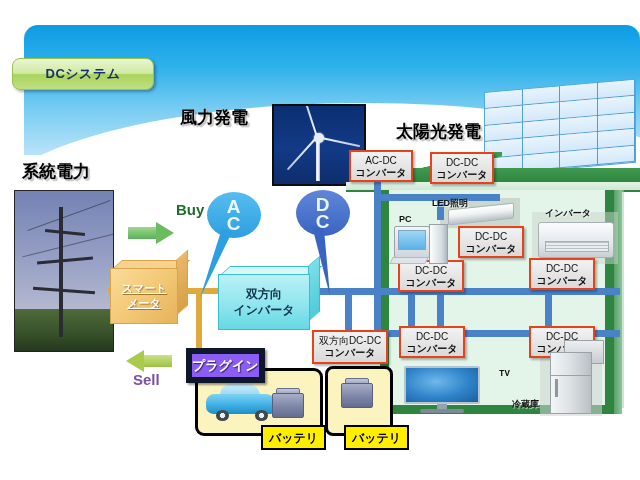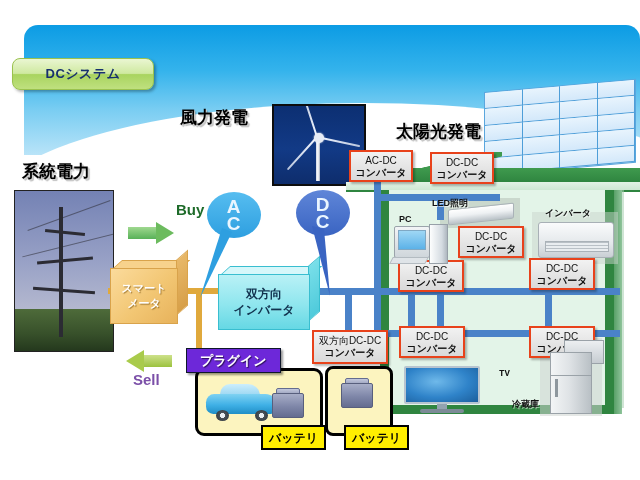--- a/index.html
+++ b/index.html
@@ -76,21 +76,21 @@
   .meter{position:absolute;left:110px;top:260px;width:76px;height:62px;}
   .meter .front{position:absolute;left:0;top:8px;width:66px;height:54px;
      background:linear-gradient(135deg,#fbdb9c 0%,#f2c673 55%,#e7b25b 100%);
      border:1px solid #d9a34b;display:flex;flex-direction:column;align-items:center;justify-content:center;}
   .meter .top{position:absolute;left:0;top:0;width:66px;height:9px;
      background:#f7d28c;transform:skewX(-48deg);transform-origin:0 100%;border:1px solid #d9a34b;}
   .meter .side{position:absolute;left:66px;top:0;width:10px;height:54px;
      background:linear-gradient(180deg,#e8b868,#d79f48);transform:skewY(-41deg);transform-origin:0 0;
      border:1px solid #d9a34b;}
   .meter .front span{font-size:11px;font-weight:bold;color:#fff;line-height:15px;
-     text-shadow:1px 1px 1px rgba(120,80,10,.65);}
+     text-shadow:1px 1px 1px rgba(120,80,10,.65);text-decoration:underline;}
 
   
   .inv{position:absolute;left:218px;top:266px;width:100px;height:45px;}
   .inv .front{position:absolute;left:0;top:8px;width:90px;height:54px;
      background:linear-gradient(180deg,#b9f1f6 0%,#8fe6ee 55%,#66d8e4 100%);border:1px solid #39bed0;
      display:flex;flex-direction:column;align-items:center;justify-content:center;}
   .inv .top{position:absolute;left:0;top:0;width:90px;height:9px;background:#d6f7fa;
      transform:skewX(-48deg);transform-origin:0 100%;border:1px solid #39bed0;}
   .inv .side{position:absolute;left:90px;top:0;width:10px;height:54px;
      background:linear-gradient(180deg,#79dfe9,#4ecadb);transform:skewY(-41deg);transform-origin:0 0;
@@ -121,22 +121,22 @@
   .arrow .head{position:absolute;top:0;width:0;height:0;border-top:11px solid transparent;border-bottom:11px solid transparent;}
   .arrow.buy .shaft{background:linear-gradient(180deg,#9fd88f,#58b158);}
   .arrow.buy .head{left:28px;border-left:18px solid #6cbb5e;}
   .arrow.sell{transform:scaleX(-1);}
   .arrow.sell .shaft{background:linear-gradient(180deg,#cde18a,#9cc23f);}
   .arrow.sell .head{left:28px;border-left:18px solid #a9cb4b;}
   .lbl-buy{position:absolute;font-size:15px;font-weight:bold;color:#1e6b2a;}
   .lbl-sell{position:absolute;font-size:15px;font-weight:bold;color:#7b4fa8;}
 
   
-  .plugin{position:absolute;background:#6d28d9;border:1px solid #0f172a;
-     box-shadow:2px 2px 2px rgba(0,0,0,.4);padding:2px 13px;}
+  .plugin{position:absolute;background:#8b5cf6;border:6px solid #0f172a;
+     box-shadow:2px 2px 2px rgba(0,0,0,.4);padding:2px 0;}
   .plugin span{font-size:13px;font-weight:bold;color:#fff;text-shadow:1px 1px 1px rgba(0,0,0,.6);}
   .battl{position:absolute;background:#ffee00;border:2px solid #000;padding:1px 6px;z-index:9;}
   .battl span{font-size:12px;font-weight:bold;color:#000;}
 
   .cvbox{position:absolute;border:3px solid #000;border-radius:9px;background:#fcf4bf;}
   .bwrap{position:absolute;border:3px solid #000;border-radius:8px;background:#fcf4bf;}
 
   
   .al{position:absolute;font-size:9px;color:#111;font-weight:bold;}
   .al.jp{font-weight:bold;text-shadow:1px 1px 0 rgba(255,255,255,.6);}

